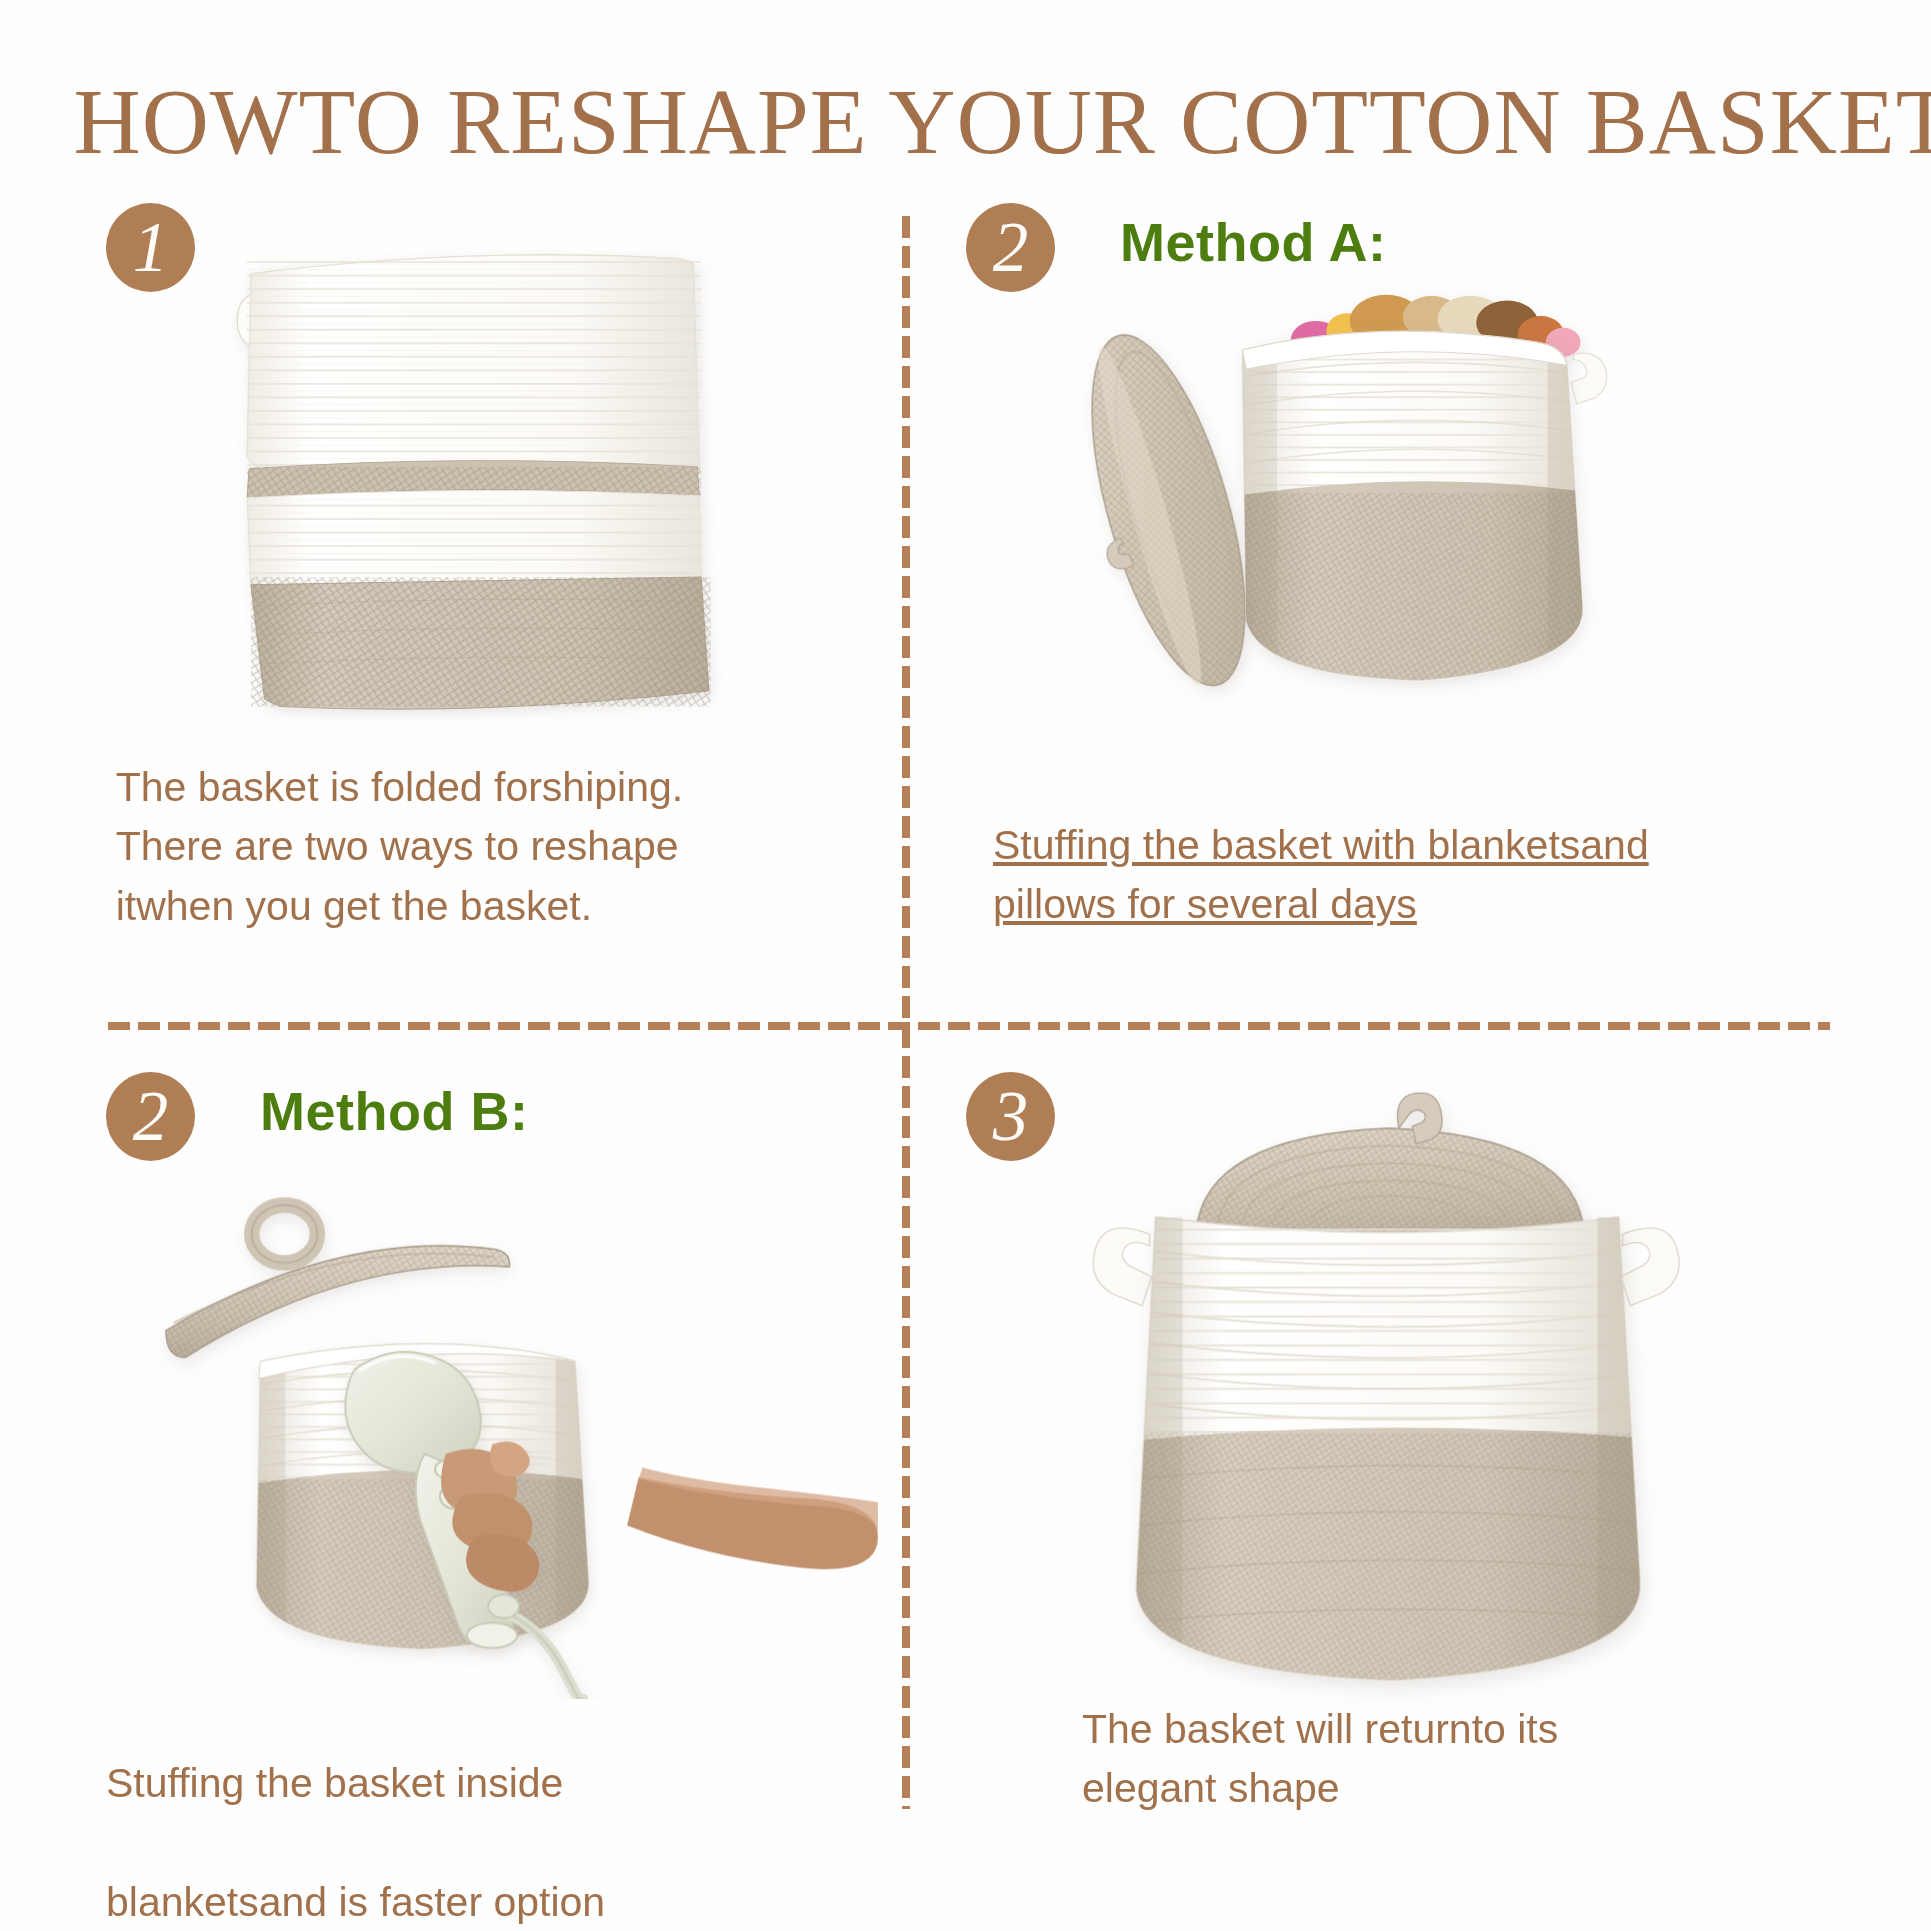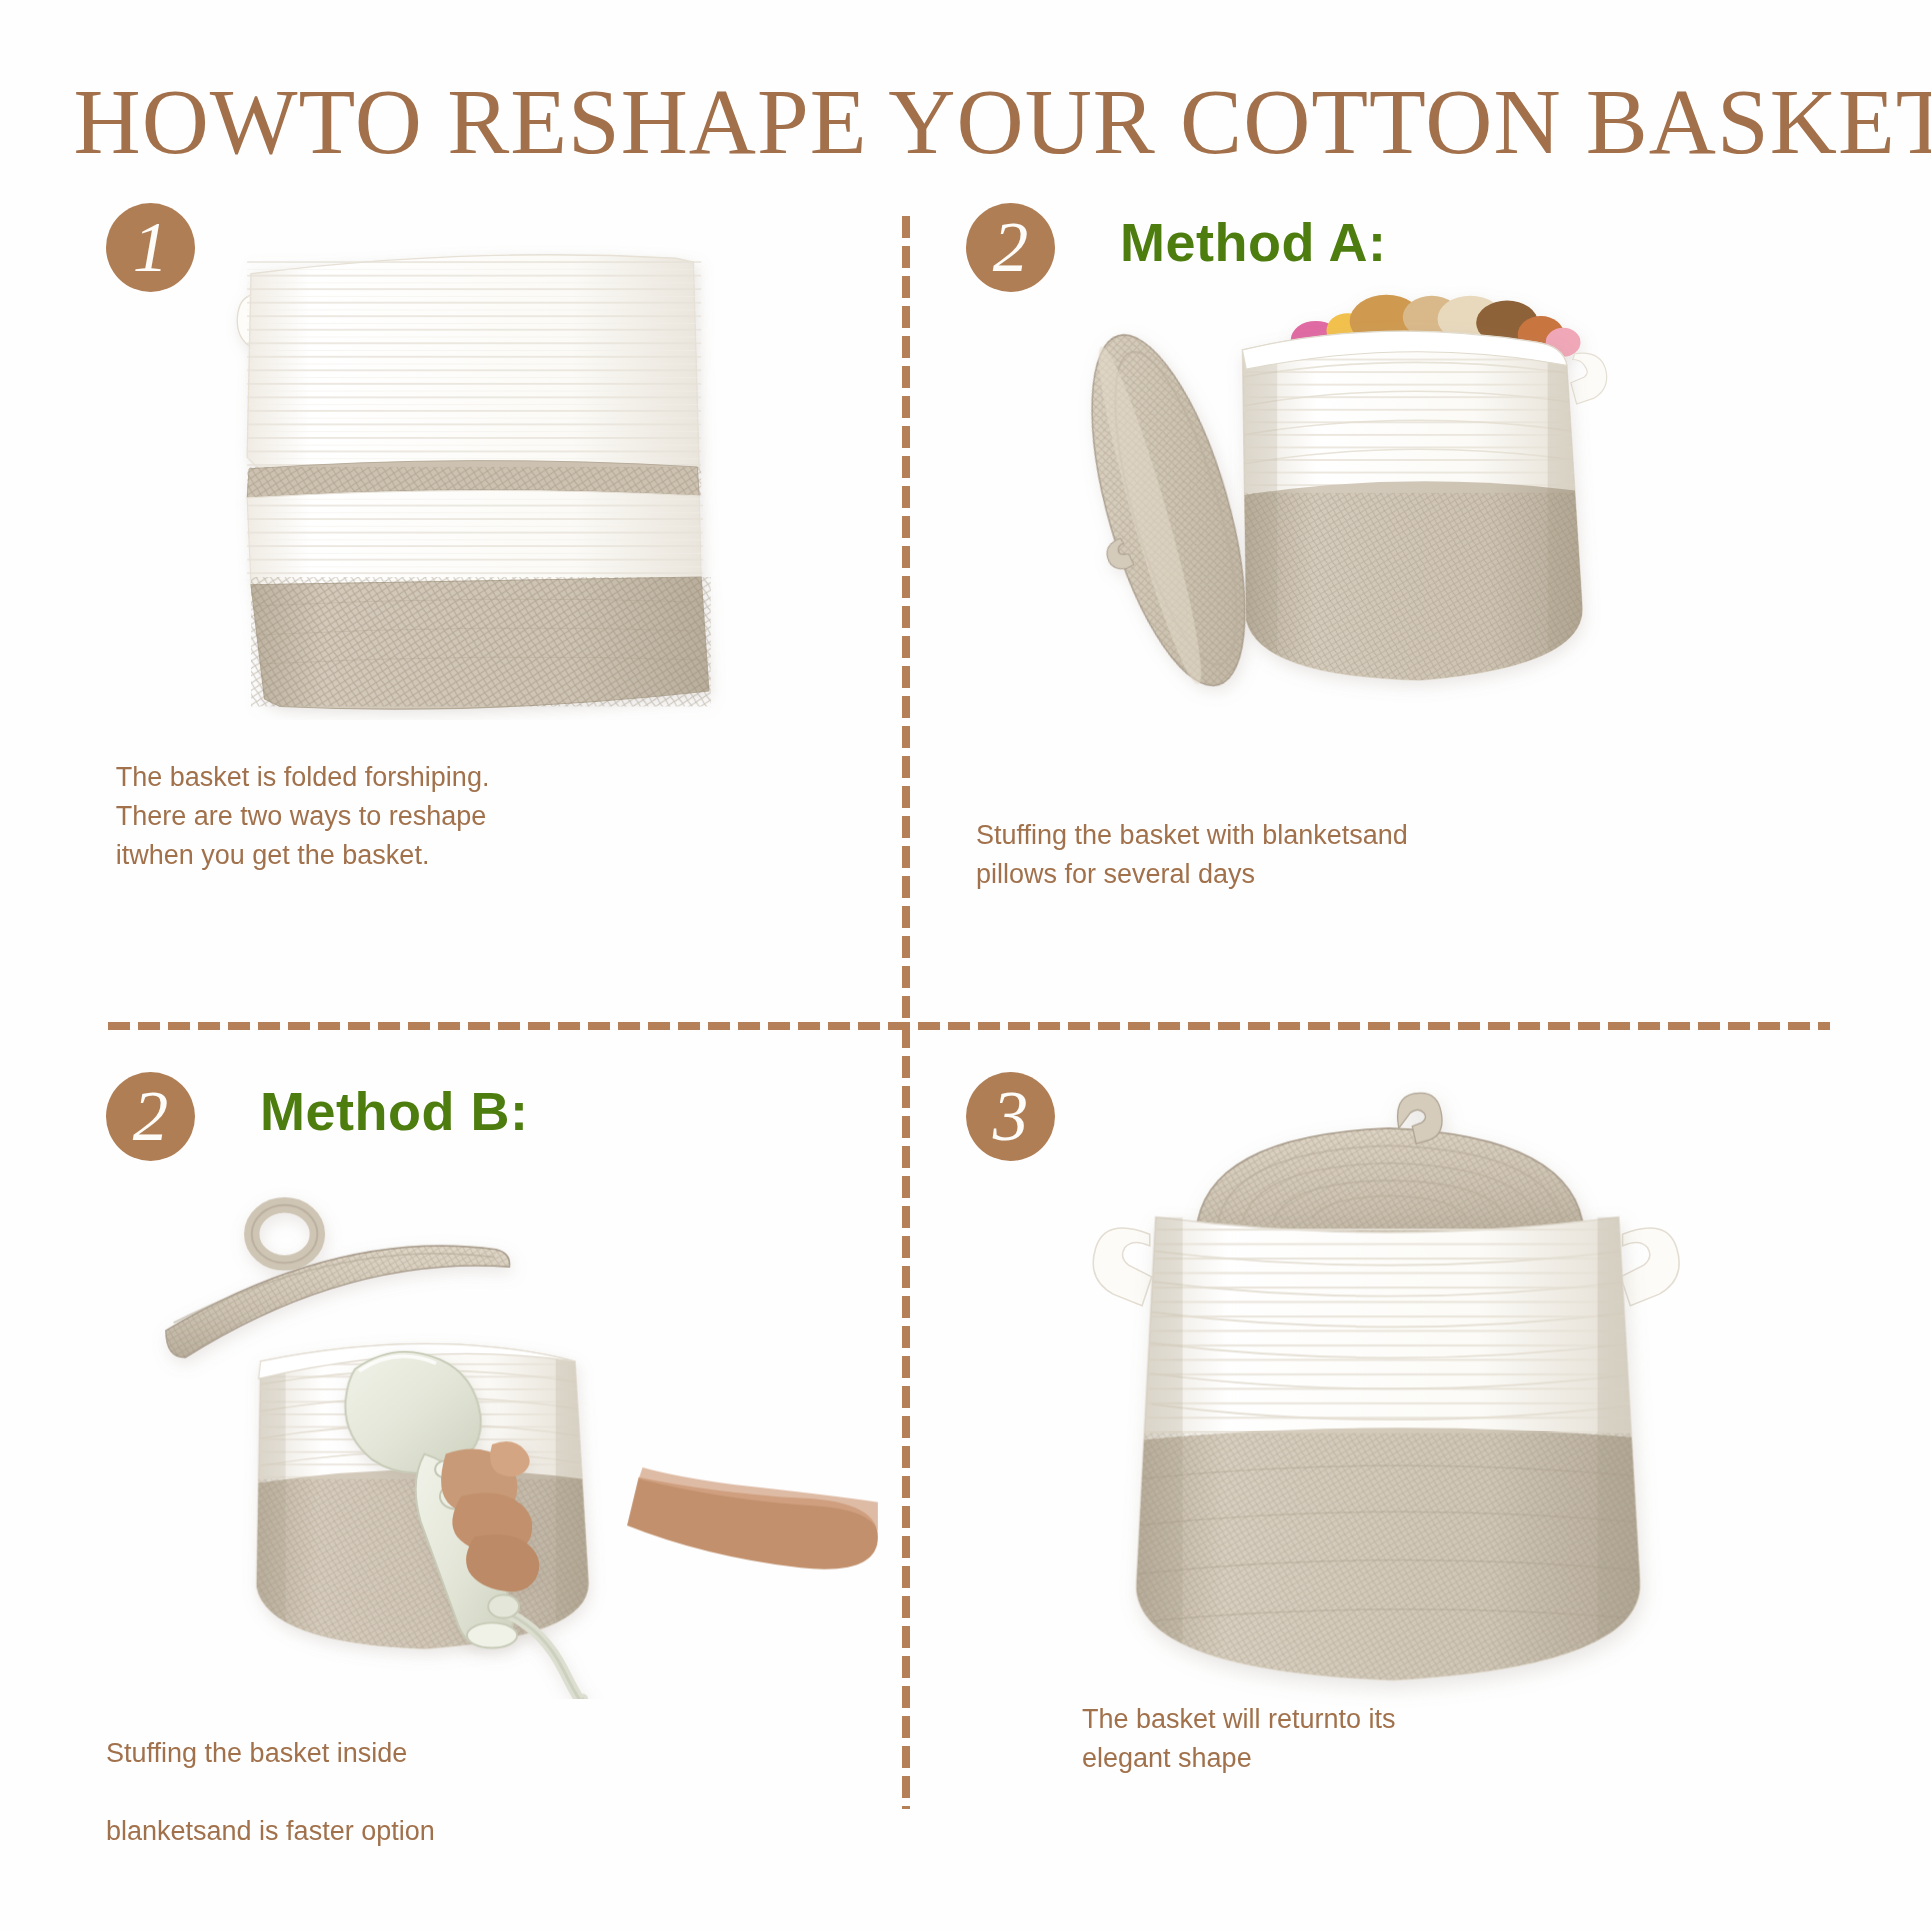--- a/index.html
+++ b/index.html
@@ -91,27 +91,27 @@
     font-size: 54px;
     letter-spacing: 0.5px;
     color: #4d7c0f;
     white-space: nowrap;
   }
 
   
   .caption {
     position: absolute;
     font-family: "Liberation Sans", sans-serif;
-    font-size: 27px;
+    font-size: 41px;
     line-height: 1.45;
     color: #a1714c;
     white-space: pre-line;
   }
   #cap-1 { left: 9.7px;  top: 555px; width: 714px; }
-  #cap-2 { left: 10px;  top: 613px; width: 850px; }
+  #cap-2 { left: 27px;  top: 613px; width: 850px; text-decoration: underline; }
   #cap-3 { left: 0px;   top: 623px; width: 599px; }
   #cap-4 { left: 116px; top: 628px; width: 676px; }
   .cap-line-just {
     text-align: justify;
   }
   .cap-line-just::after {
     content: "";
     display: inline-block;
     width: 100%;
   }

